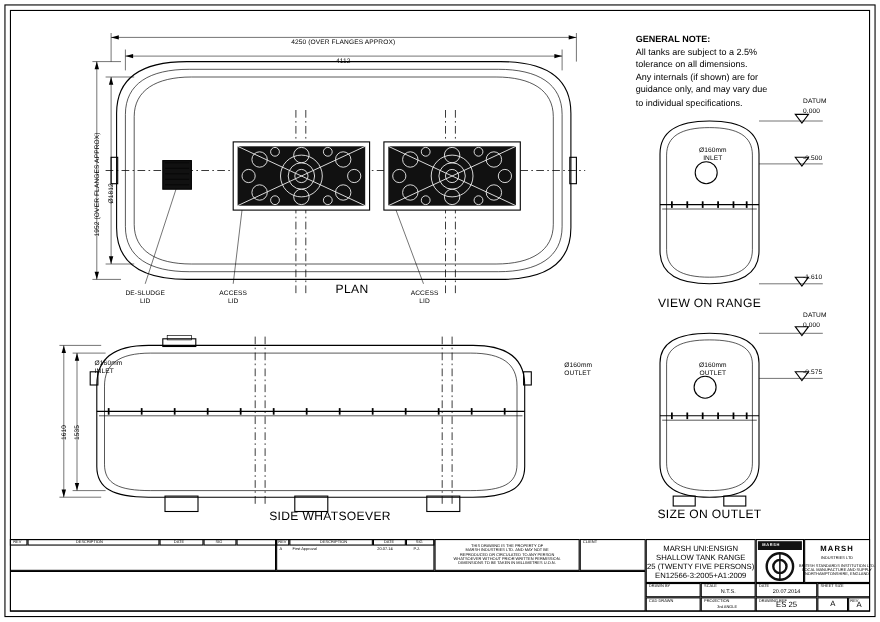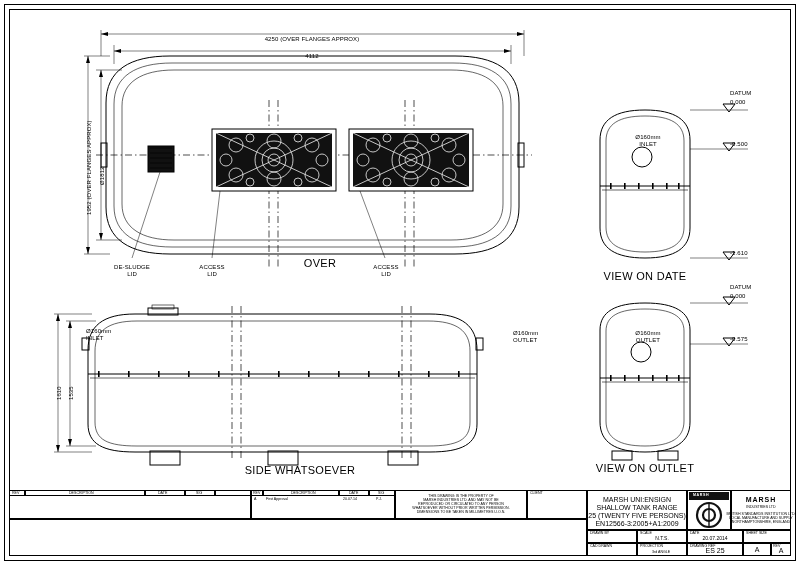--- a/index.html
+++ b/index.html
@@ -33,20 +33,28 @@
   #marshlogo{position:absolute;}
   .centered{text-align:center;transform:translateX(-50%);}
 </style>
 </head>
 <body>
 
 <div id="sheet">
   <div class="border-outer"></div>
   <div class="border-inner"></div>
 
+  <div id="gnote">
+    <div class="t">GENERAL NOTE:</div>
+    <div>All tanks are subject to a 2.5%</div>
+    <div>tolerance on all dimensions.</div>
+    <div>Any internals (if shown) are for</div>
+    <div>guidance only, and may vary due</div>
+    <div>to individual specifications.</div>
+  </div>
 
   <svg width="800" height="565">
 
     <g>
       <path class="stroke" d="M106,103 C106,70 130,56 170,56 L455,56 C495,56 519,70 519,103 L519,207 C519,240 495,254 455,254 L170,254 C130,254 106,240 106,207 Z"></path>
       <path class="thinstroke" d="M114,104 C114,76 136,63 172,63 L453,63 C489,63 511,76 511,104 L511,206 C511,234 489,247 453,247 L172,247 C136,247 114,234 114,206 Z"></path>
       <path class="thinstroke" d="M122,106 C122,82 142,70 174,70 L451,70 C483,70 503,82 503,106 L503,204 C503,228 483,240 451,240 L174,240 C142,240 122,228 122,204 Z"></path>
 
       <rect class="stroke" x="101" y="143" width="6" height="24"></rect>
       <rect class="stroke" x="518" y="143" width="6" height="24"></rect>
@@ -156,21 +164,21 @@
   <div class="lbl c" style="left:312px;top:53px;">4112</div>
   <div class="lbl vert" style="left:86px;top:215px;">1952 (OVER FLANGES APPROX)</div>
   <div class="lbl vert" style="left:99px;top:185px;">Ø1812</div>
 
   <div class="lbl c" style="left:132px;top:264px;">DE-SLUDGE</div>
   <div class="lbl c" style="left:132px;top:271px;">LID</div>
   <div class="lbl c" style="left:212px;top:264px;">ACCESS</div>
   <div class="lbl c" style="left:212px;top:271px;">LID</div>
   <div class="lbl c" style="left:386px;top:264px;">ACCESS</div>
   <div class="lbl c" style="left:386px;top:271px;">LID</div>
-  <div class="lbl c big" style="left:320px;top:260px;">OVER</div>
+  <div class="lbl c big" style="left:320px;top:260px;">PLAN</div>
 
   <svg width="800" height="565">
     <g>
       <path class="stroke" d="M600,140 C600,120 615,110 645,110 C675,110 690,120 690,140 L690,228 C690,248 675,258 645,258 C615,258 600,248 600,228 Z"></path>
       <path class="thinstroke" d="M606,141 C606,124 619,116 645,116 C671,116 684,124 684,141 L684,227 C684,244 671,252 645,252 C619,252 606,244 606,227 Z"></path>
 
       <line class="stroke" x1="600" y1="186" x2="690" y2="186"></line>
       <line class="thinstroke" x1="602" y1="190" x2="688" y2="190"></line>
       <g class="fillblk">
         <rect x="610" y="183" width="1.6" height="6"></rect>
@@ -192,21 +200,21 @@
       <line class="dim" x1="690" y1="258" x2="748" y2="258"></line>
       <path class="stroke" d="M723,252 l12,0 l-6,8 z"></path>
     </g>
   </svg>
   <div class="lbl c" style="left:648px;top:134px;">Ø160mm</div>
   <div class="lbl c" style="left:648px;top:141px;">INLET</div>
   <div class="lbl" style="left:730px;top:90px;">DATUM</div>
   <div class="lbl" style="left:730px;top:99px;">0.000</div>
   <div class="lbl" style="left:730px;top:141px;">-0.500</div>
   <div class="lbl" style="left:730px;top:250px;">-1.610</div>
-  <div class="lbl c big" style="left:645px;top:273px;">VIEW ON DATE</div>
+  <div class="lbl c big" style="left:645px;top:273px;">VIEW ON RANGE</div>
 
   <svg width="800" height="565">
     <g>
       <path class="stroke" d="M88,350 C88,326 103,314 135,314 L430,314 C462,314 477,326 477,350 L477,424 C477,444 462,452 430,452 L135,452 C103,452 88,444 88,424 Z"></path>
       <path class="thinstroke" d="M95,351 C95,331 108,321 137,321 L428,321 C457,321 470,331 470,351 L470,422 C470,440 457,446 428,446 L137,446 C108,446 95,440 95,422 Z"></path>
 
       <line class="stroke" x1="88" y1="374" x2="477" y2="374"></line>
       <line class="thinstroke" x1="90" y1="378" x2="475" y2="378"></line>
       <g class="fillblk">
         <rect x="98" y="371" width="1.6" height="6"></rect>
@@ -285,21 +293,21 @@
       <path class="stroke" d="M723,297 l12,0 l-6,8 z"></path>
       <line class="dim" x1="690" y1="344" x2="748" y2="344"></line>
       <path class="stroke" d="M723,338 l12,0 l-6,8 z"></path>
     </g>
   </svg>
   <div class="lbl c" style="left:648px;top:330px;">Ø160mm</div>
   <div class="lbl c" style="left:648px;top:337px;">OUTLET</div>
   <div class="lbl" style="left:730px;top:284px;">DATUM</div>
   <div class="lbl" style="left:730px;top:293px;">0.000</div>
   <div class="lbl" style="left:730px;top:336px;">-0.575</div>
-  <div class="lbl c big" style="left:645px;top:465px;">VIEW ON OUTLET</div>
+  <div class="lbl c big" style="left:645px;top:465px;">SIZE ON OUTLET</div>
 
   <div id="tb">
 
     <div class="cell" style="left:0;top:0;width:242px;height:29px;"></div>
     <div class="cell" style="left:0;top:0;width:16px;height:6px;"></div>
     <div class="txt" style="left:3px;top:1px;">REV</div>
     <div class="cell" style="left:16px;top:0;width:120px;height:6px;"></div>
     <div class="txt" style="left:60px;top:1px;">DESCRIPTION</div>
     <div class="cell" style="left:136px;top:0;width:40px;height:6px;"></div>
     <div class="txt" style="left:149px;top:1px;">DATE</div>

